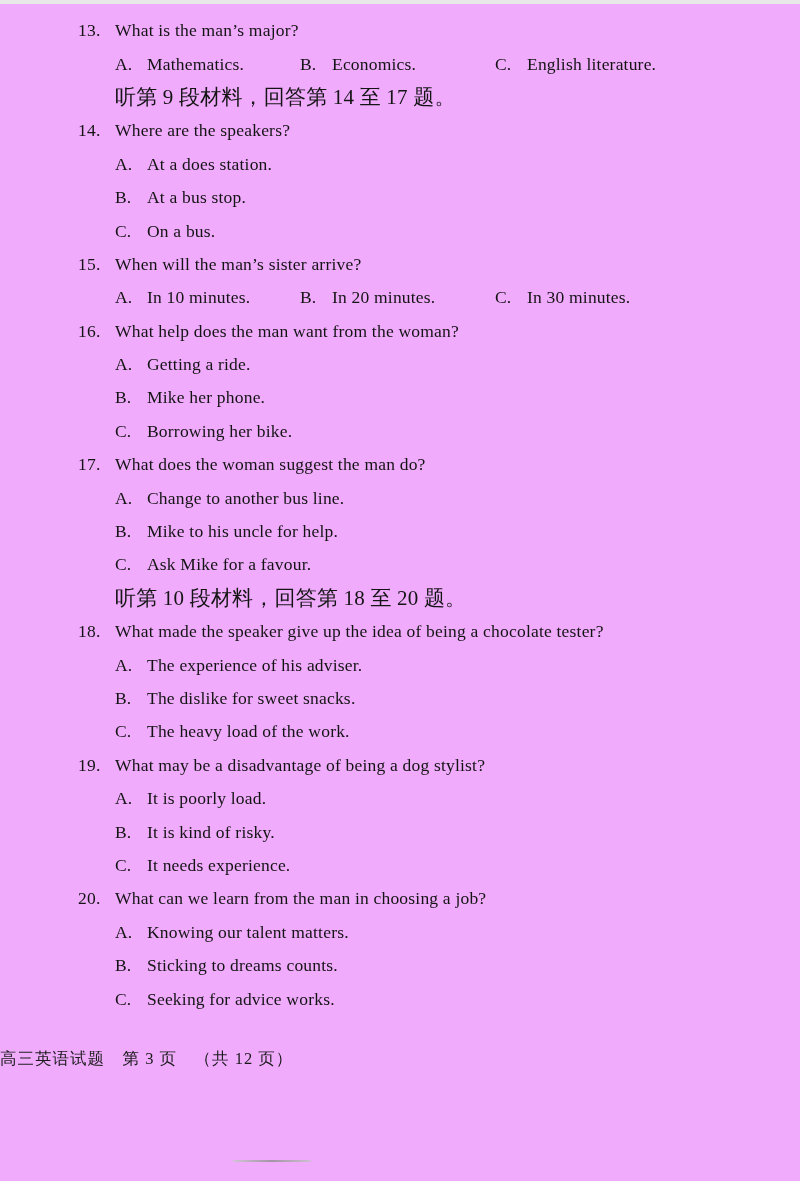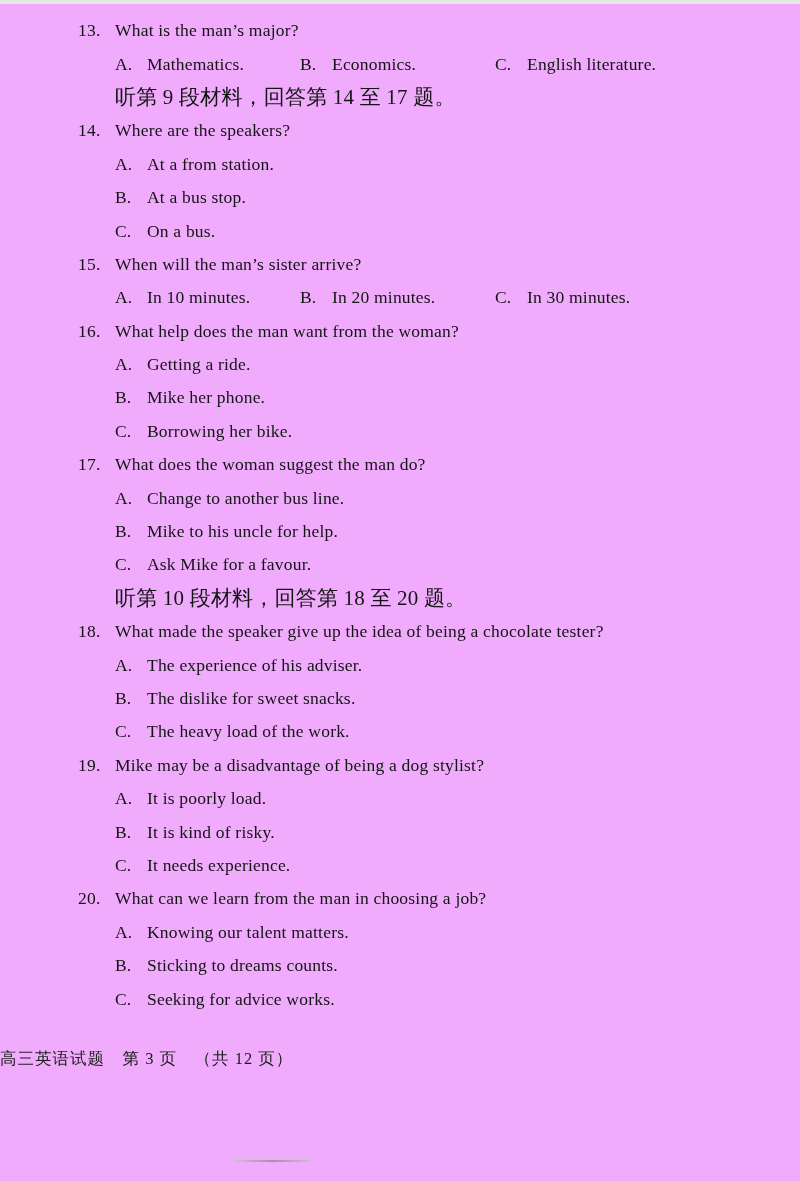--- a/index.html
+++ b/index.html
@@ -64,21 +64,21 @@
         </span>
     </div>
     <div class="line note">听第 9 段材料，回答第 14 至 17 题。</div>
 
     <div class="line qline">
       <span class="num">14.</span>
       <span>Where are the speakers?</span>
     </div>
     <div class="line optline">
         <span class="lab">A.</span>
-        <span>At a from station.</span>
+        <span>At a does station.</span>
       </div>
     <div class="line optline">
         <span class="lab">B.</span>
         <span>At a bus stop.</span>
       </div>
     <div class="line optline">
         <span class="lab">C.</span>
         <span>On a bus.</span>
       </div>
 
@@ -148,21 +148,21 @@
         <span class="lab">B.</span>
         <span>The dislike for sweet snacks.</span>
       </div>
     <div class="line optline">
         <span class="lab">C.</span>
         <span>The heavy load of the work.</span>
       </div>
 
     <div class="line qline">
       <span class="num">19.</span>
-      <span>Mike may be a disadvantage of being a dog stylist?</span>
+      <span>What may be a disadvantage of being a dog stylist?</span>
     </div>
     <div class="line optline">
         <span class="lab">A.</span>
         <span>It is poorly load.</span>
       </div>
     <div class="line optline">
         <span class="lab">B.</span>
         <span>It is kind of risky.</span>
       </div>
     <div class="line optline">

